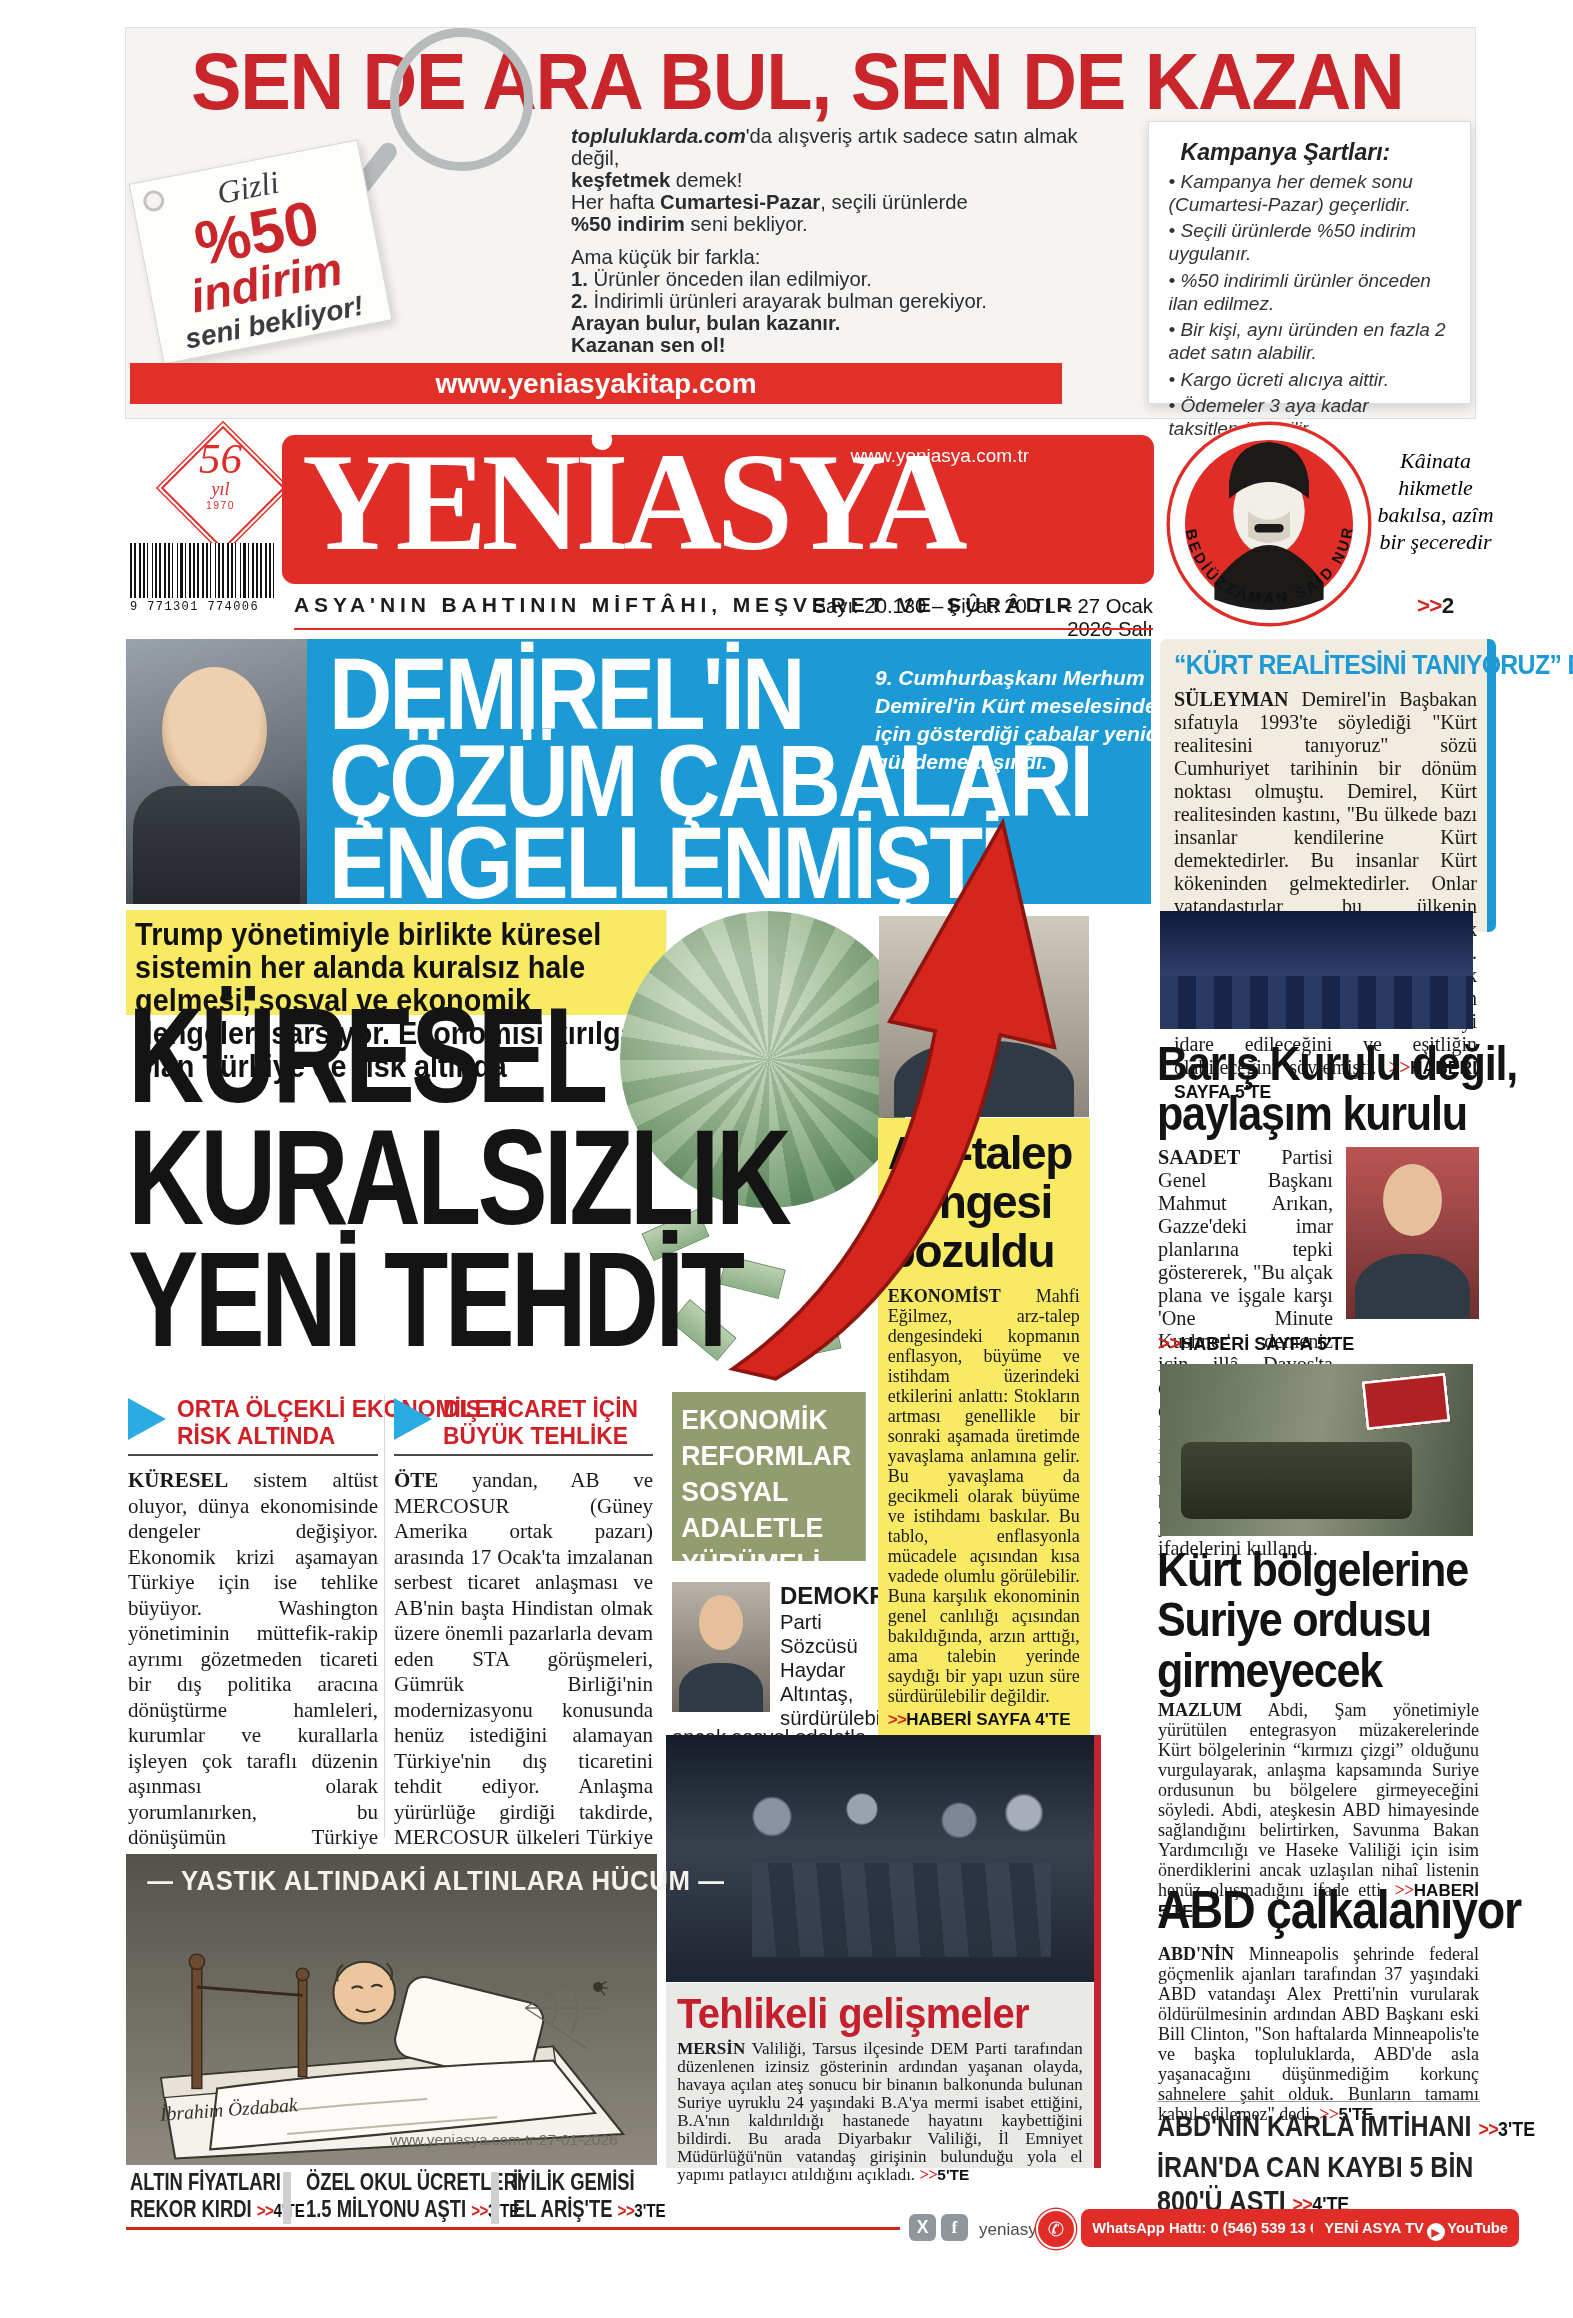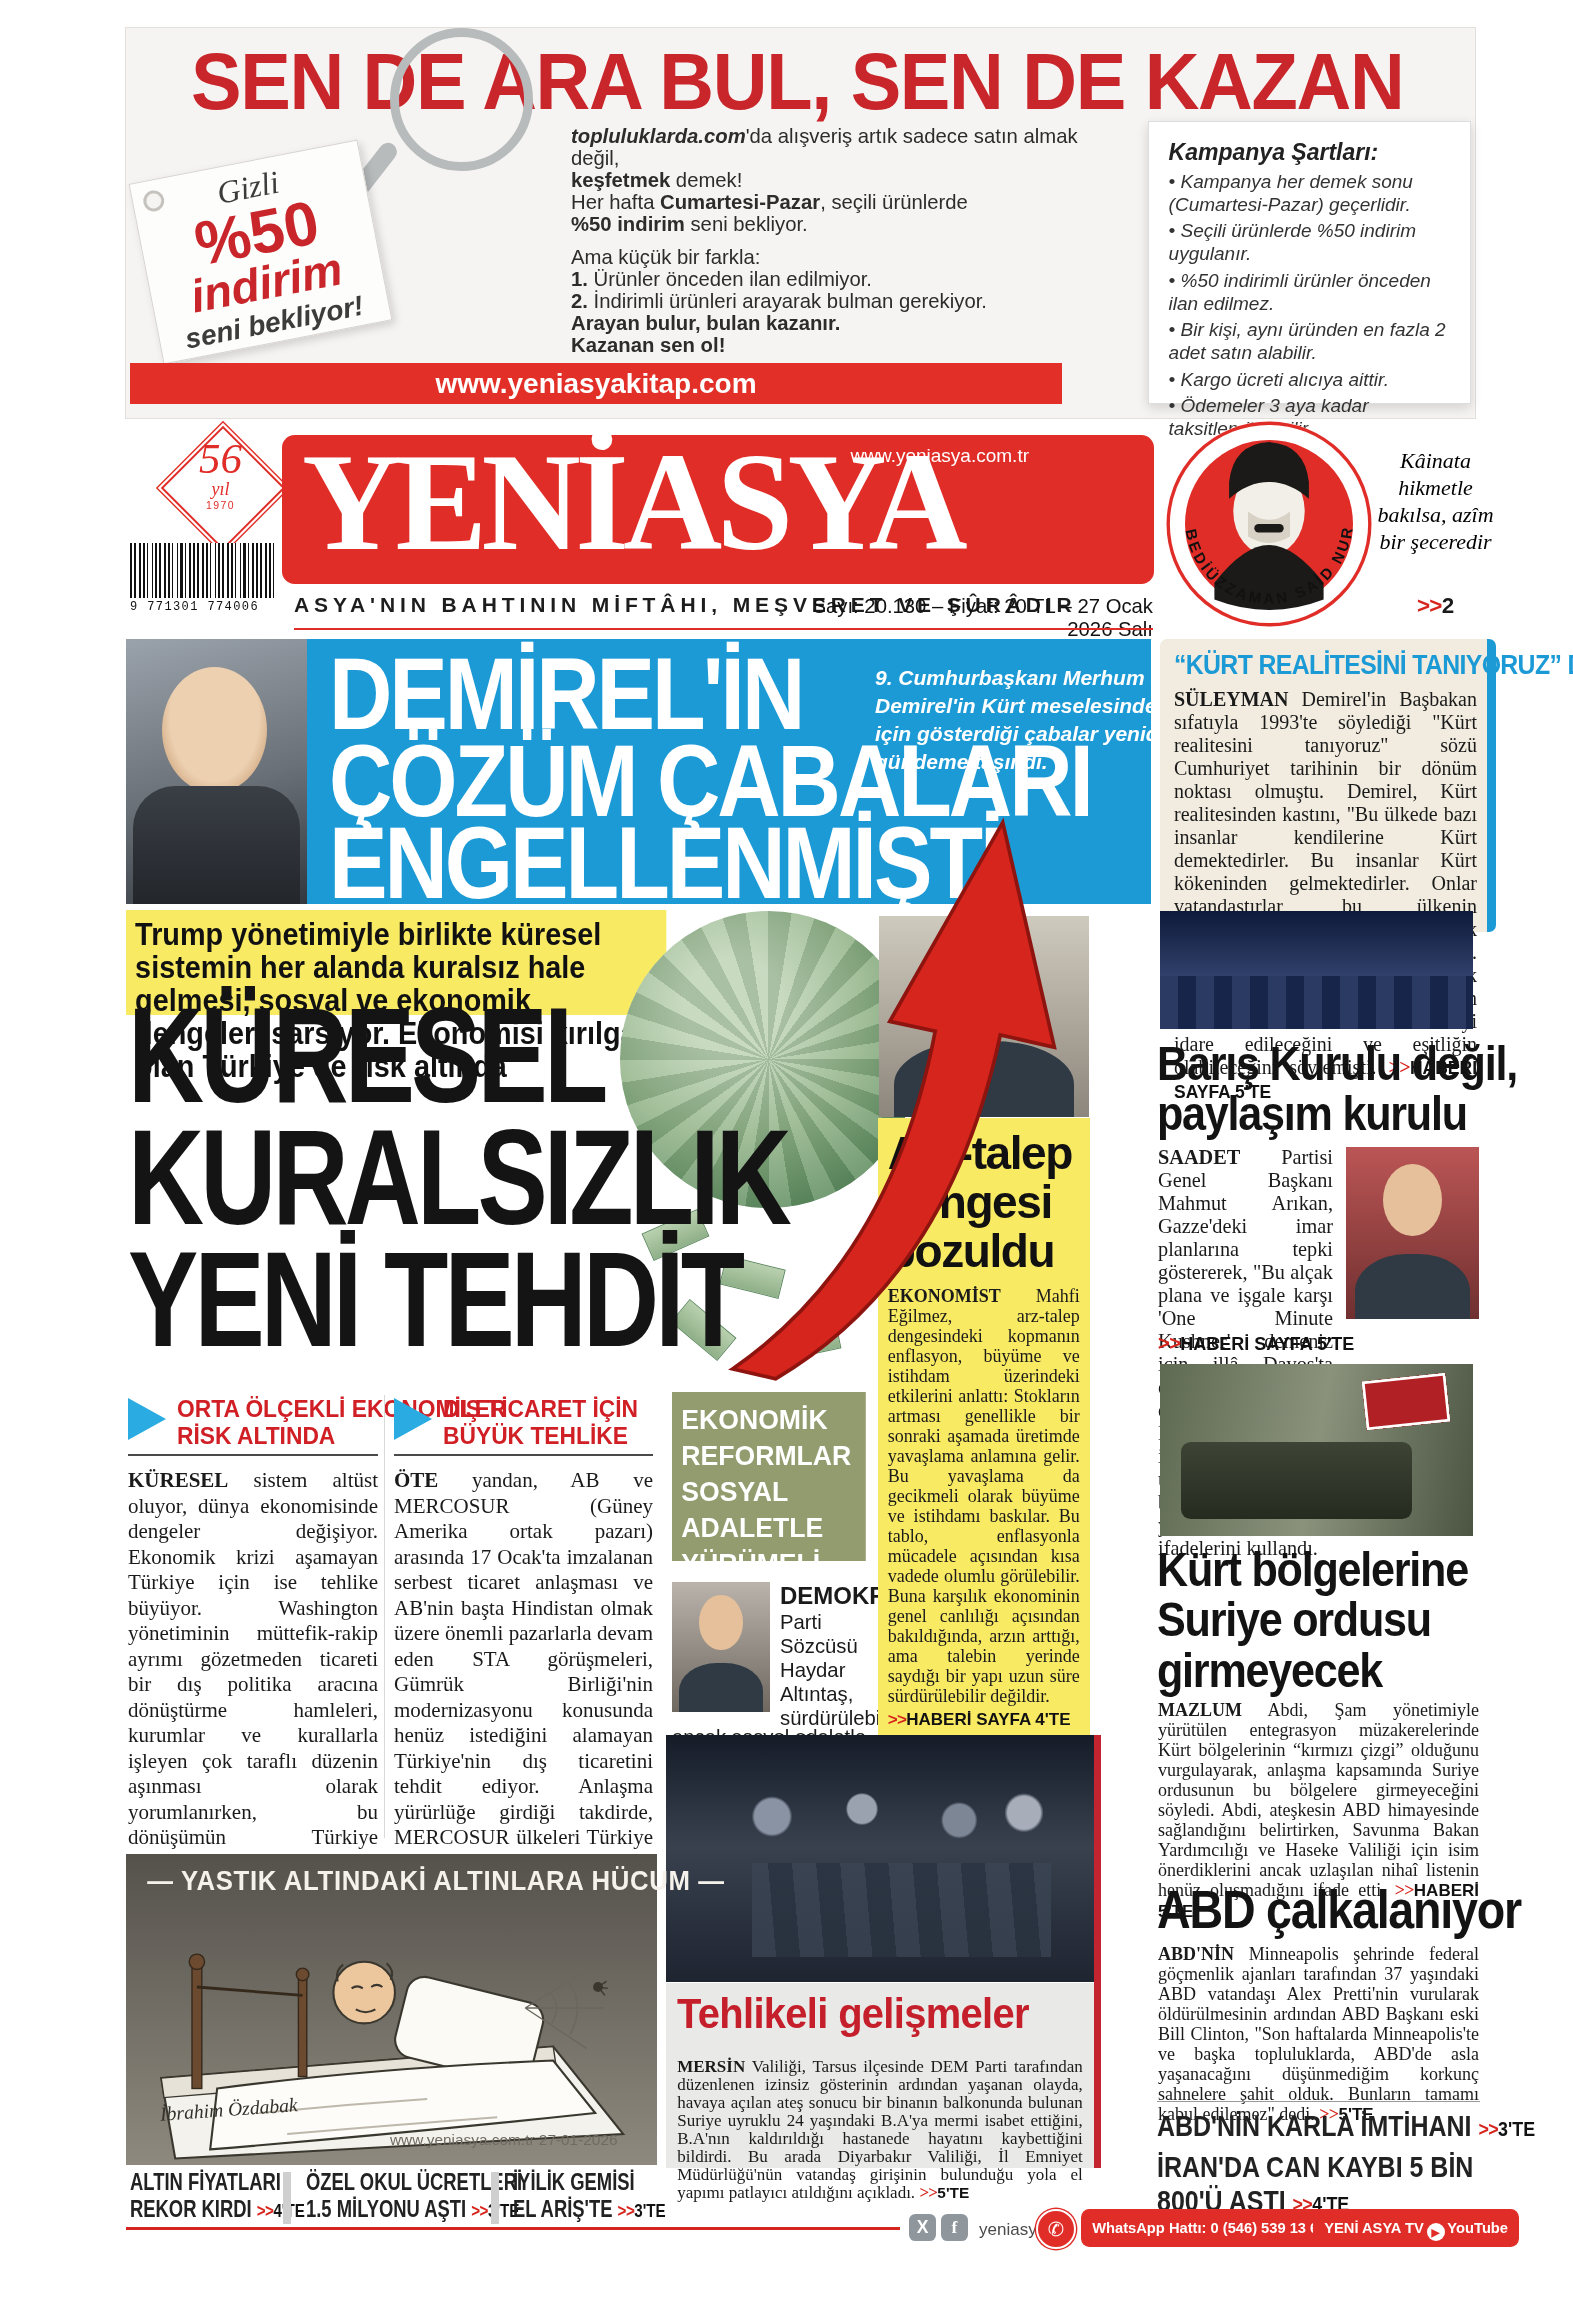--- a/index.html
+++ b/index.html
@@ -23,21 +23,21 @@
              transform:rotate(-11deg);box-shadow:2.8px 4.2px 8.4px rgba(0,0,0,.15);text-align:center;padding-top:7px;}
   .tag-hole{left:9.8px;top:9.8px;width:15.4px;height:15.4px;border:3.5px solid #c6c3bf;border-radius:50%;background:#f6f4f2;}
   .tag-l1{font-family:"Liberation Serif",serif;font-style:italic;font-size:32px;color:#3c3c3c;}
   .tag-l2{font-size:62px;font-weight:800;color:#c9262b;line-height:56px;}
   .tag-l3{font-size:46px;font-weight:800;font-style:italic;color:#c9262b;line-height:45px;}
   .tag-l4{font-size:28px;font-weight:700;font-style:italic;color:#3c3c3c;line-height:36px;}
   .ad-copy{left:571px;top:125px;width:554px;font-size:20.3px;line-height:22px;color:#2c2c2c;}
   .ad-copy .gap{margin-top:11.2px;}
   .terms-note{left:1148px;top:121px;width:323px;height:283px;background:#fff;border:0.7px solid #ddd;
               box-shadow:0 4.2px 11.2px rgba(0,0,0,.14);padding:17px 19.6px;box-sizing:border-box;}
-  .terms-title{font-size:23px;font-weight:800;font-style:italic;color:#222;}
+  .terms-title{font-size:23px;font-weight:800;font-style:italic;color:#222;margin-left:12px;}
   .terms-item{font-size:19px;line-height:23px;font-style:italic;color:#333;margin-top:3.5px;}
   .terms-item::before{content:"• ";}
   .ad-urlbar{left:130px;top:363px;width:932px;height:41px;background:#e23028;color:#fff;
              font-weight:800;font-size:28px;text-align:center;line-height:41px;}
   
   .anniv{left:168px;top:433px;width:105px;height:105px;}
   .anniv .dia{position:absolute;left:10.5px;top:10.5px;width:84px;height:84px;border:2.1px solid #e02d28;
               transform:rotate(45deg);background:#fff;box-shadow:0 0 0 2.1px #fff,0 0 0 3.5px #e02d28;}
   .anniv .inner{position:absolute;left:0;top:4.2px;width:105px;text-align:center;}
   .anniv .n{font-family:"Liberation Serif",serif;font-style:italic;font-weight:normal;font-size:43px;color:#e02d28;line-height:43px;}
@@ -134,21 +134,21 @@
   .r-h{left:1157px;color:#131313;font-weight:800;font-size:49px;line-height:50px;letter-spacing:-1.4px;
        transform:scaleX(.88);transform-origin:left top;white-space:nowrap;}
   .r-bd{left:1158px;width:321px;font-size:20.3px;line-height:23px;}
   .r-bd-sm{left:1158px;width:321px;font-size:18px;line-height:20px;}
   .teaser{font-size:29.4px;font-weight:600;color:#222;transform:scaleX(.85);transform-origin:left top;
           white-space:nowrap;line-height:34px;}
   
   .tehbox{left:666px;top:1983px;width:428px;height:185px;background:#e9e9e7;padding:7px 11.2px;box-sizing:border-box;}
   .tehbox h2{margin:0;font-size:42px;font-weight:800;color:#c41f2a;letter-spacing:-0.7px;
              transform:scaleX(.95);transform-origin:left top;white-space:nowrap;}
-  .tehbox .bd{margin-top:20px;font-size:17px;line-height:18px;}
+  .tehbox .bd{margin-top:2px;font-size:17px;line-height:18px;}
   .redstrip{left:1094px;top:1735px;width:7px;height:433px;background:#c42430;}
   
   .cartoon{left:126px;top:1854px;width:531px;height:311px;background:linear-gradient(#55524c,#8d897e);}
   .cartoon-title{position:absolute;left:0;top:11.2px;width:100%;text-align:center;color:#f4f2ea;
         font-weight:800;font-size:28px;letter-spacing:0.7px;transform:scaleX(.92);transform-origin:center top;white-space:nowrap;}
   .cartoon-sig{left:160px;top:2099px;font-family:"Liberation Serif",serif;font-style:italic;
         font-size:19.6px;color:#34312b;transform:rotate(-4deg);}
   .cartoon-wm{left:390px;top:2131px;font-size:15.4px;color:#6f6b63;}
   
   .strip{font-weight:800;font-size:23px;line-height:27px;color:#222;transform:scaleX(.8);

